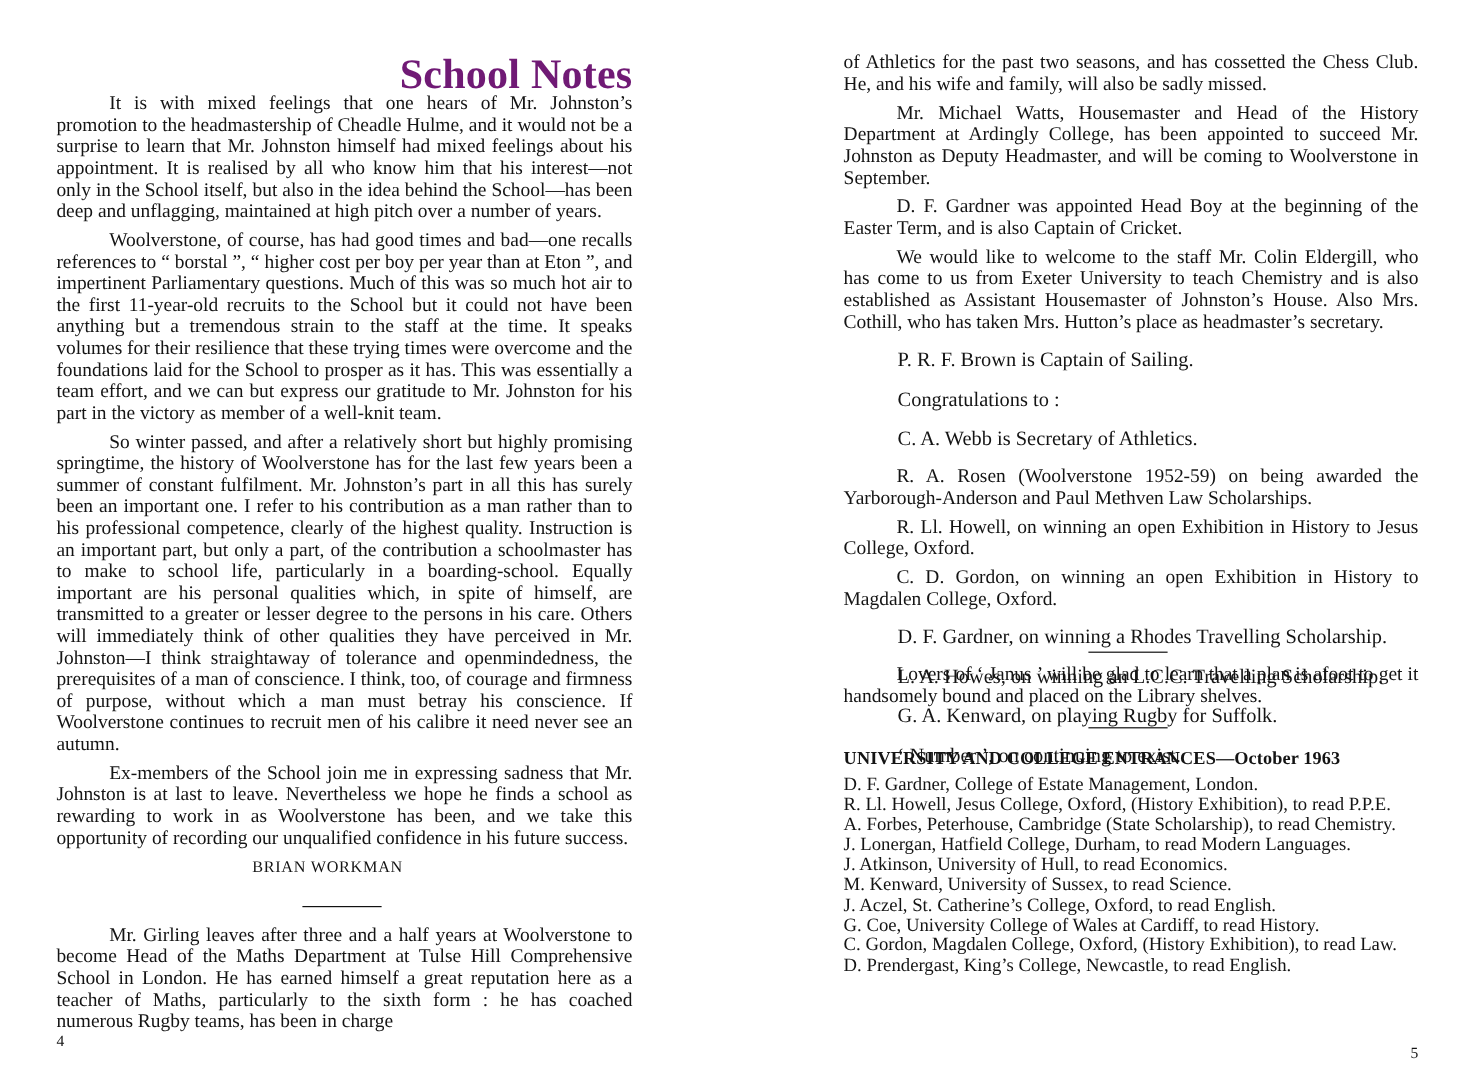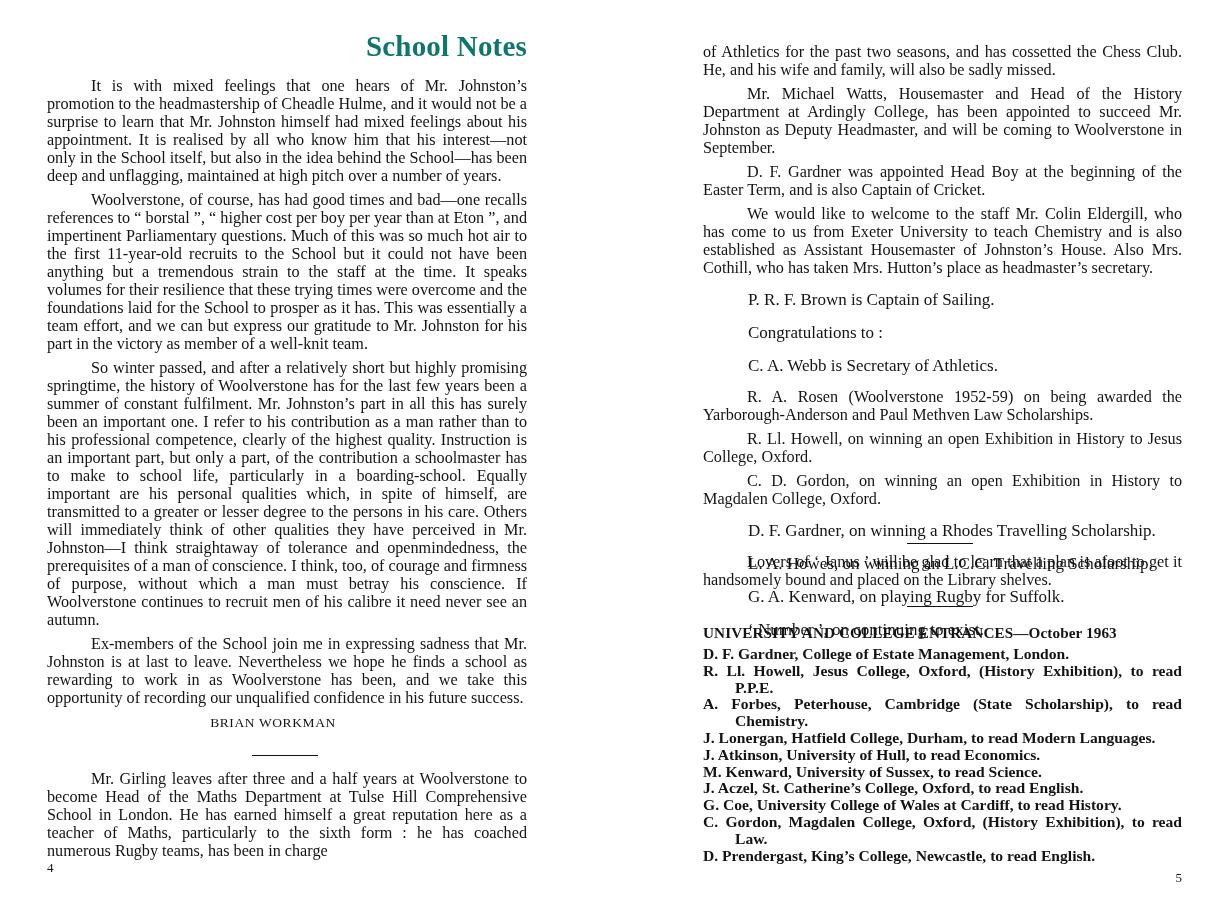--- a/index.html
+++ b/index.html
@@ -7,44 +7,44 @@
     width: 1230px; height: 901px; background: #ffffff; overflow: hidden;
     position: relative;
     font-family: "Liberation Serif", "DejaVu Serif", serif;
     color: #141414;
   }
   .page { position: absolute; top: 0; height: 901px; }
   #left-page { left: 47px; width: 480px; }
   #right-page { left: 703px; width: 479px; }
 
   .title {
-    position: absolute; right: 0; top: 30px;
-    font-size: 29px; font-weight: bold; letter-spacing: 0.2px;
-    color: #0f766e;
+    position: absolute; right: 0; top: 42px;
+    font-size: 35px; font-weight: bold; letter-spacing: 0.2px;
+    color: #701a75;
   }
   .block { position: absolute; left: 0; right: 0; }
   p.para {
     margin: 0; font-size: 16.2px; line-height: 18px;
     text-align: justify; text-indent: 44px;
   }
   p.para.noindent { text-indent: 0; }
   p.para + p.para { margin-top: 6px; }
   .signature {
     text-align: center; font-size: 13.5px; letter-spacing: 0.6px;
     margin-top: 8px; padding-right: 28px;
   }
   .rule { position: absolute; height: 0; border-top: 1.6px solid #111; }
   .short { margin: 12px; font-size: 17px; line-height: 21px; text-indent: 33px; }
   .pagenum { position: absolute; font-size: 13px; }
 
   .heading {
     margin: 0; font-size: 15.2px; font-weight: bold; letter-spacing: 0.1px;
     white-space: nowrap;
   }
-  ul.entr { list-style: none; margin: 4px 0 0 0; padding: 0; font-weight: bold; }
+  ul.entr { list-style: none; margin: 4px 0 0 0; padding: 0; }
   ul.entr li {
     font-size: 15.6px; line-height: 16.8px; text-align: justify;
     padding-left: 32px; text-indent: -32px;
   }
 </style>
 </head>
 <body>
 
 <div id="left-page" class="page">
   <div class="title">School Notes</div>

